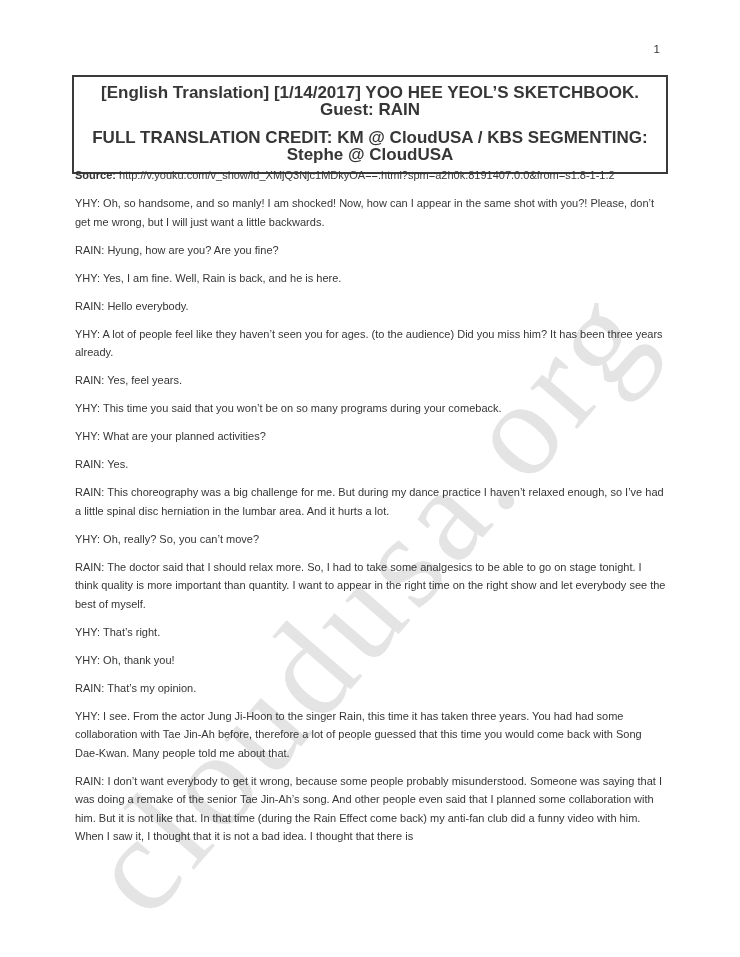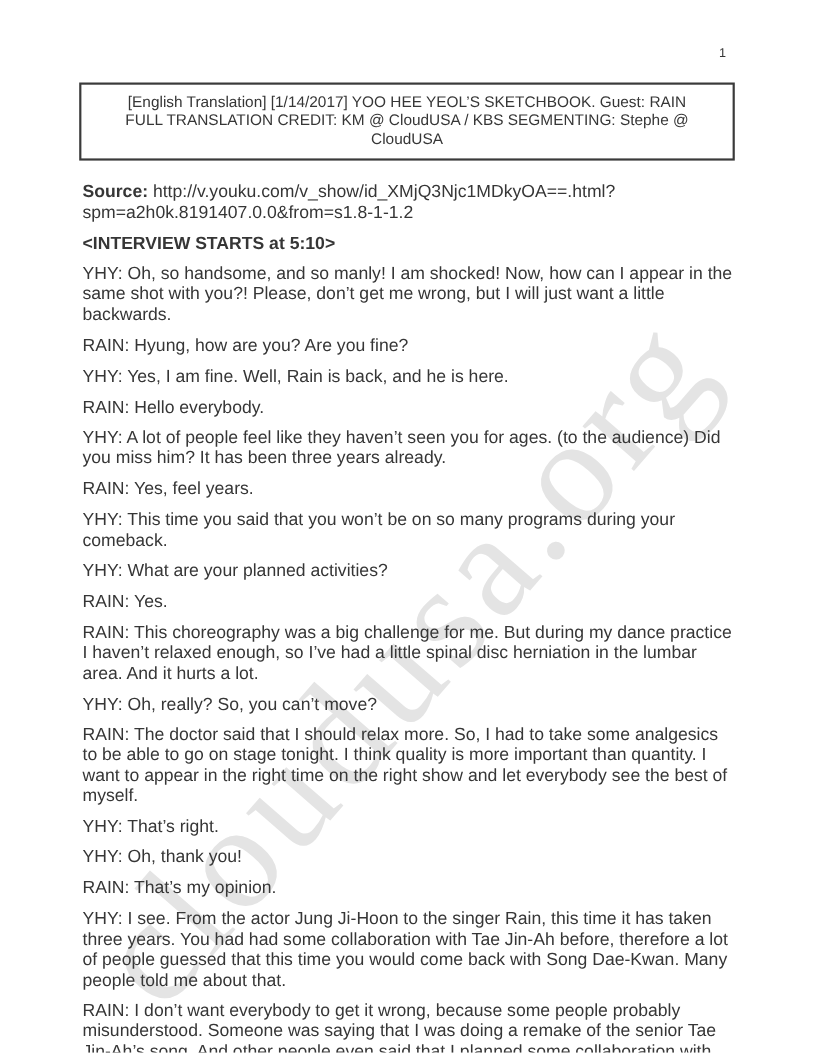--- a/index.html
+++ b/index.html
@@ -42,36 +42,37 @@
     top: 75px;
     width: 596px;
     box-sizing: border-box;
     border: 2px solid #3a3a3a;
     padding: 7px 14px 9px 14px;
     text-align: center;
     z-index: 1;
   }
   .header-line {
     margin: 0;
-    font-weight: normal;
-    font-size: 14px;
+    font-weight: bold;
+    font-size: 17px;
     line-height: 17px;
   }
   .header-line + .header-line {
+    margin-top: 11px;
   }
   .transcript {
     position: absolute;
     left: 75px;
     top: 166px;
     width: 592px;
     z-index: 1;
   }
   .para {
     margin: 0 0 9.5px 0;
-    font-size: 16px;
+    font-size: 11px;
     line-height: 18.5px;
   }
   .b  { font-weight: bold; }
   .it { }
 </style>
 </head>
 <body>
 
 <div class="page" style="background: rgb(255, 255, 255); color: rgb(54, 54, 54);">
 
@@ -79,21 +80,20 @@
 
   <div class="page-number">1</div>
 
   <div class="header-box" style="border-color: rgb(58, 58, 58);">
     <p class="header-line">[English Translation] [1/14/2017] YOO HEE YEOL’S SKETCHBOOK. Guest: RAIN</p>
     <p class="header-line">FULL TRANSLATION CREDIT: KM @ CloudUSA / KBS SEGMENTING: Stephe @ CloudUSA</p>
   </div>
 
   <div class="transcript" id="transcript">
       <p class="para"><span class="b">Source: </span><span>http://v.youku.com/v_show/id_XMjQ3Njc1MDkyOA==.html?spm=a2h0k.8191407.0.0&amp;from=s1.8-1-1.2</span></p>
-      <p class="para"><span class="b">&lt;INTERVIEW STARTS at 5:10&gt;</span></p>
       <p class="para"><span>YHY: Oh, so handsome, and so manly! I am shocked! Now, how can I appear in the same shot with you?! Please, don’t get me wrong, but I will just want a little backwards.</span></p>
       <p class="para"><span>RAIN: </span><span class="it">Hyung</span><span>, how are you? Are you fine?</span></p>
       <p class="para"><span>YHY: Yes, I am fine. Well, Rain is back, and he is here.</span></p>
       <p class="para"><span>RAIN: Hello everybody.</span></p>
       <p class="para"><span>YHY: A lot of people feel like they haven’t seen you for ages. (to the audience) Did you miss him? It has been three years already.</span></p>
       <p class="para"><span>RAIN: Yes, feel years.</span></p>
       <p class="para"><span>YHY: This time you said that you won’t be on so many programs during your comeback.</span></p>
       <p class="para"><span>YHY: What are your planned activities?</span></p>
       <p class="para"><span>RAIN: Yes.</span></p>
       <p class="para"><span>RAIN: This choreography was a big challenge for me. But during my dance practice I haven’t relaxed enough, so I’ve had a little spinal disc herniation in the lumbar area. And it hurts a lot.</span></p>

